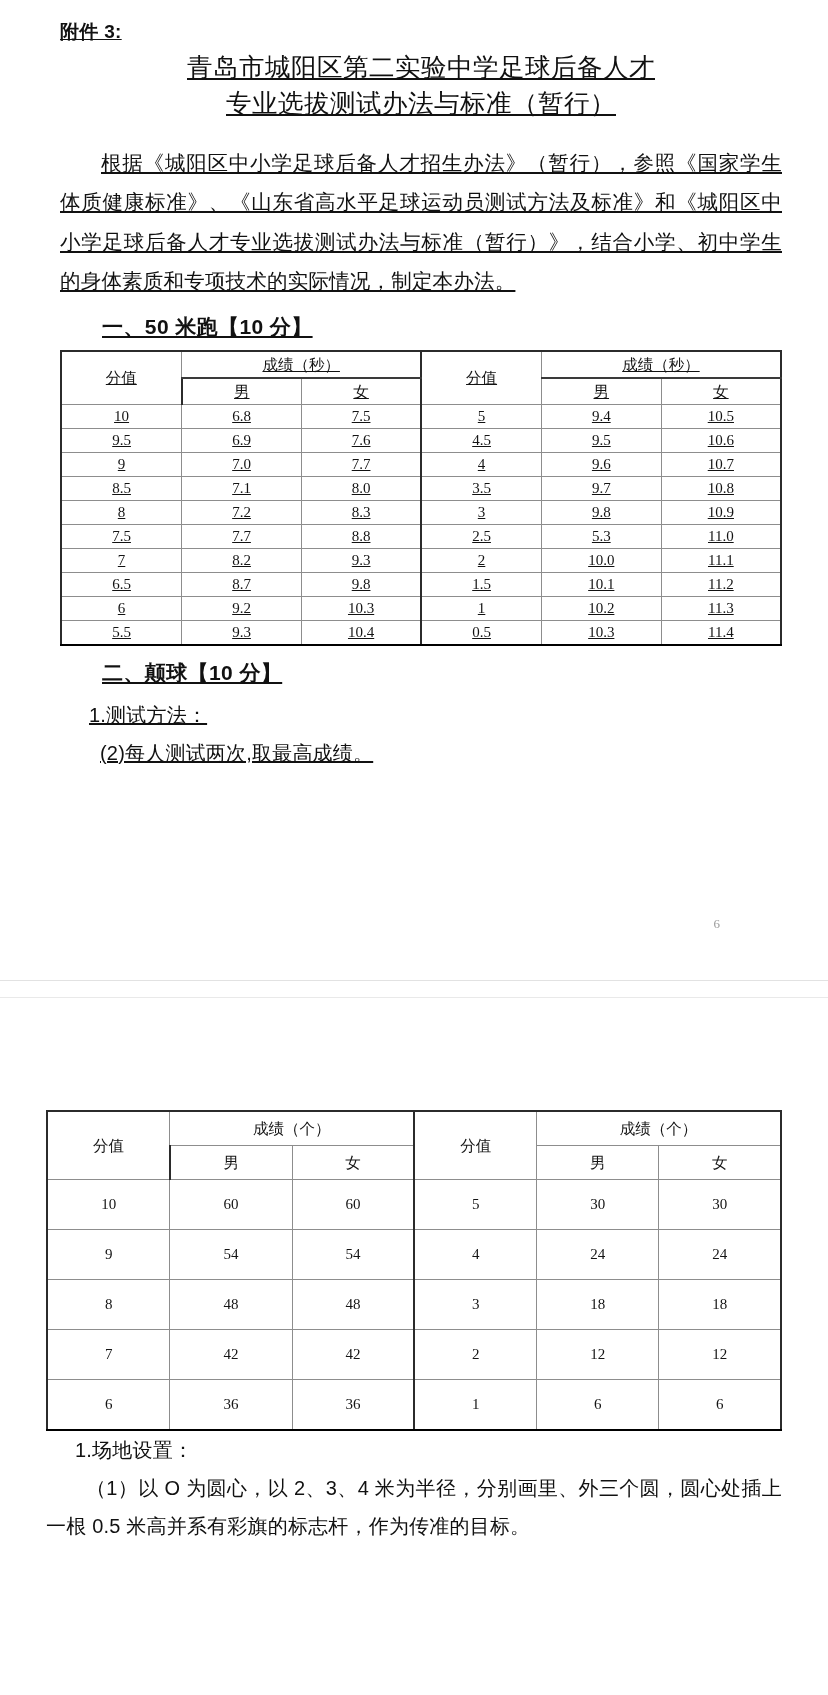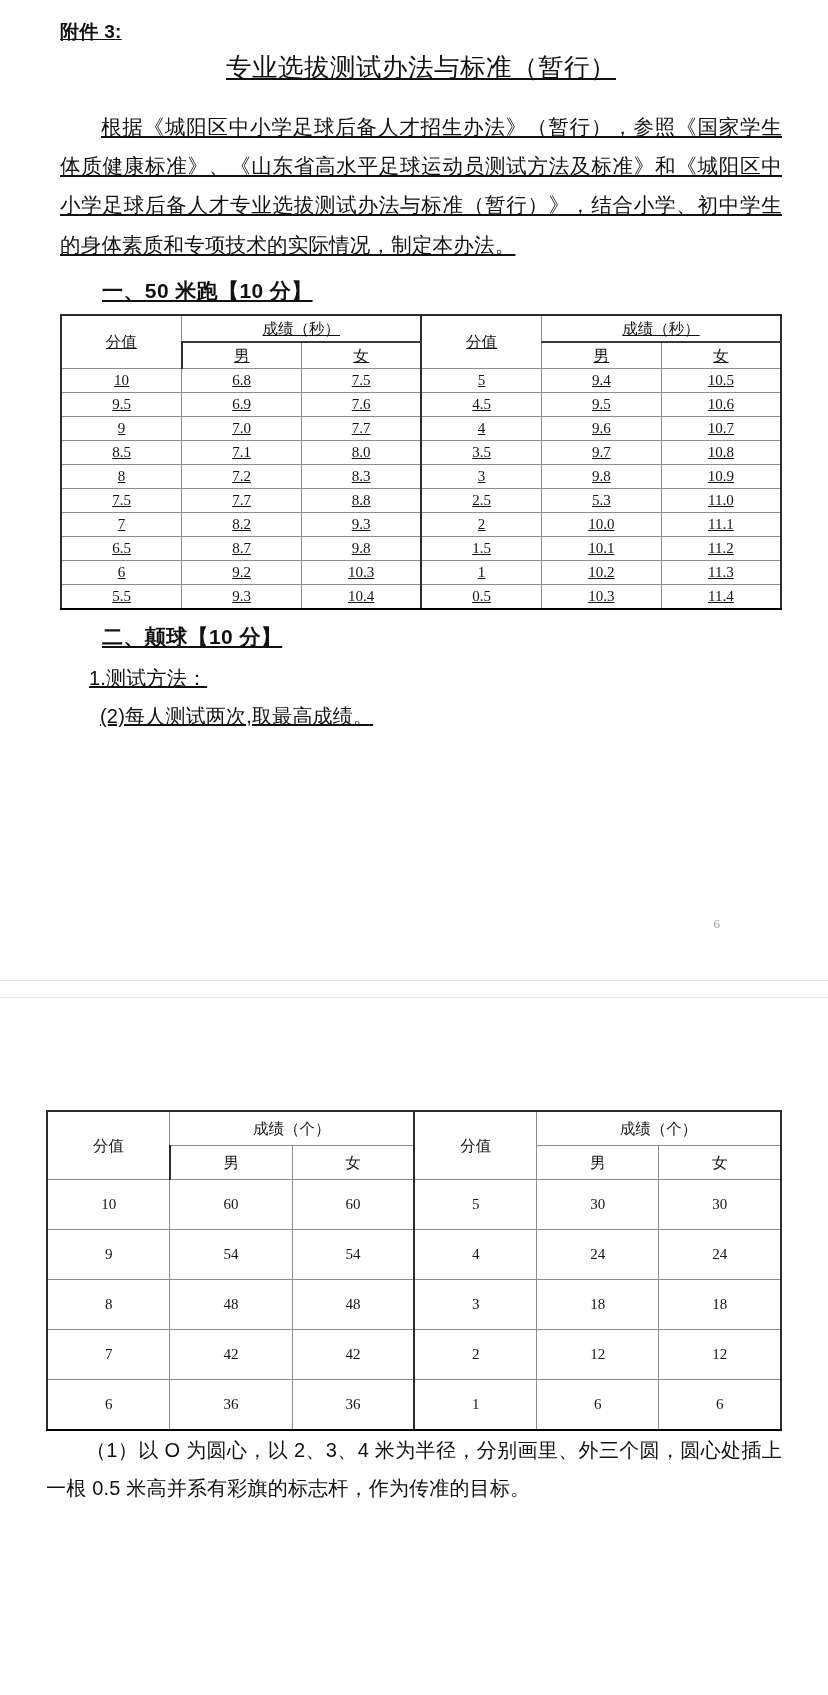--- a/index.html
+++ b/index.html
@@ -151,20 +151,21 @@
   .col-val { width: 17.0%; }
 </style>
 </head>
 <body>
 
 <div class="page page-one">
 
   <div class="attach-label">附件 3:</div>
 
   <div class="doc-title">
+    <span class="tline">青岛市城阳区第二实验中学足球后备人才</span>
     <span class="tline">专业选拔测试办法与标准（暂行）</span>
   </div>
 
   <p class="body-para">根据《城阳区中小学足球后备人才招生办法》（暂行），参照《国家学生体质健康标准》、《山东省高水平足球运动员测试方法及标准》和《城阳区中小学足球后备人才专业选拔测试办法与标准（暂行）》，结合小学、初中学生的身体素质和专项技术的实际情况，制定本办法。</p>
 
   <div class="sec-heading">一、50 米跑【10 分】</div>
 
   <table class="score-table t1">
     <thead>
       <tr>
@@ -328,14 +329,15 @@
           <td class="col-score">6</td>
           <td class="col-val">36</td>
           <td class="col-val mid-left">36</td>
           <td class="col-score mid-right">1</td>
           <td class="col-val">6</td>
           <td class="col-val">6</td>
         </tr>
       </tbody>
   </table>
 
+  <p class="sub-line">1.场地设置：</p>
   <p class="flow-para">（1）以 O 为圆心，以 2、3、4 米为半径，分别画里、外三个圆，圆心处插上一根 0.5 米高并系有彩旗的标志杆，作为传准的目标。</p>
 </div>
 
 </body></html>

